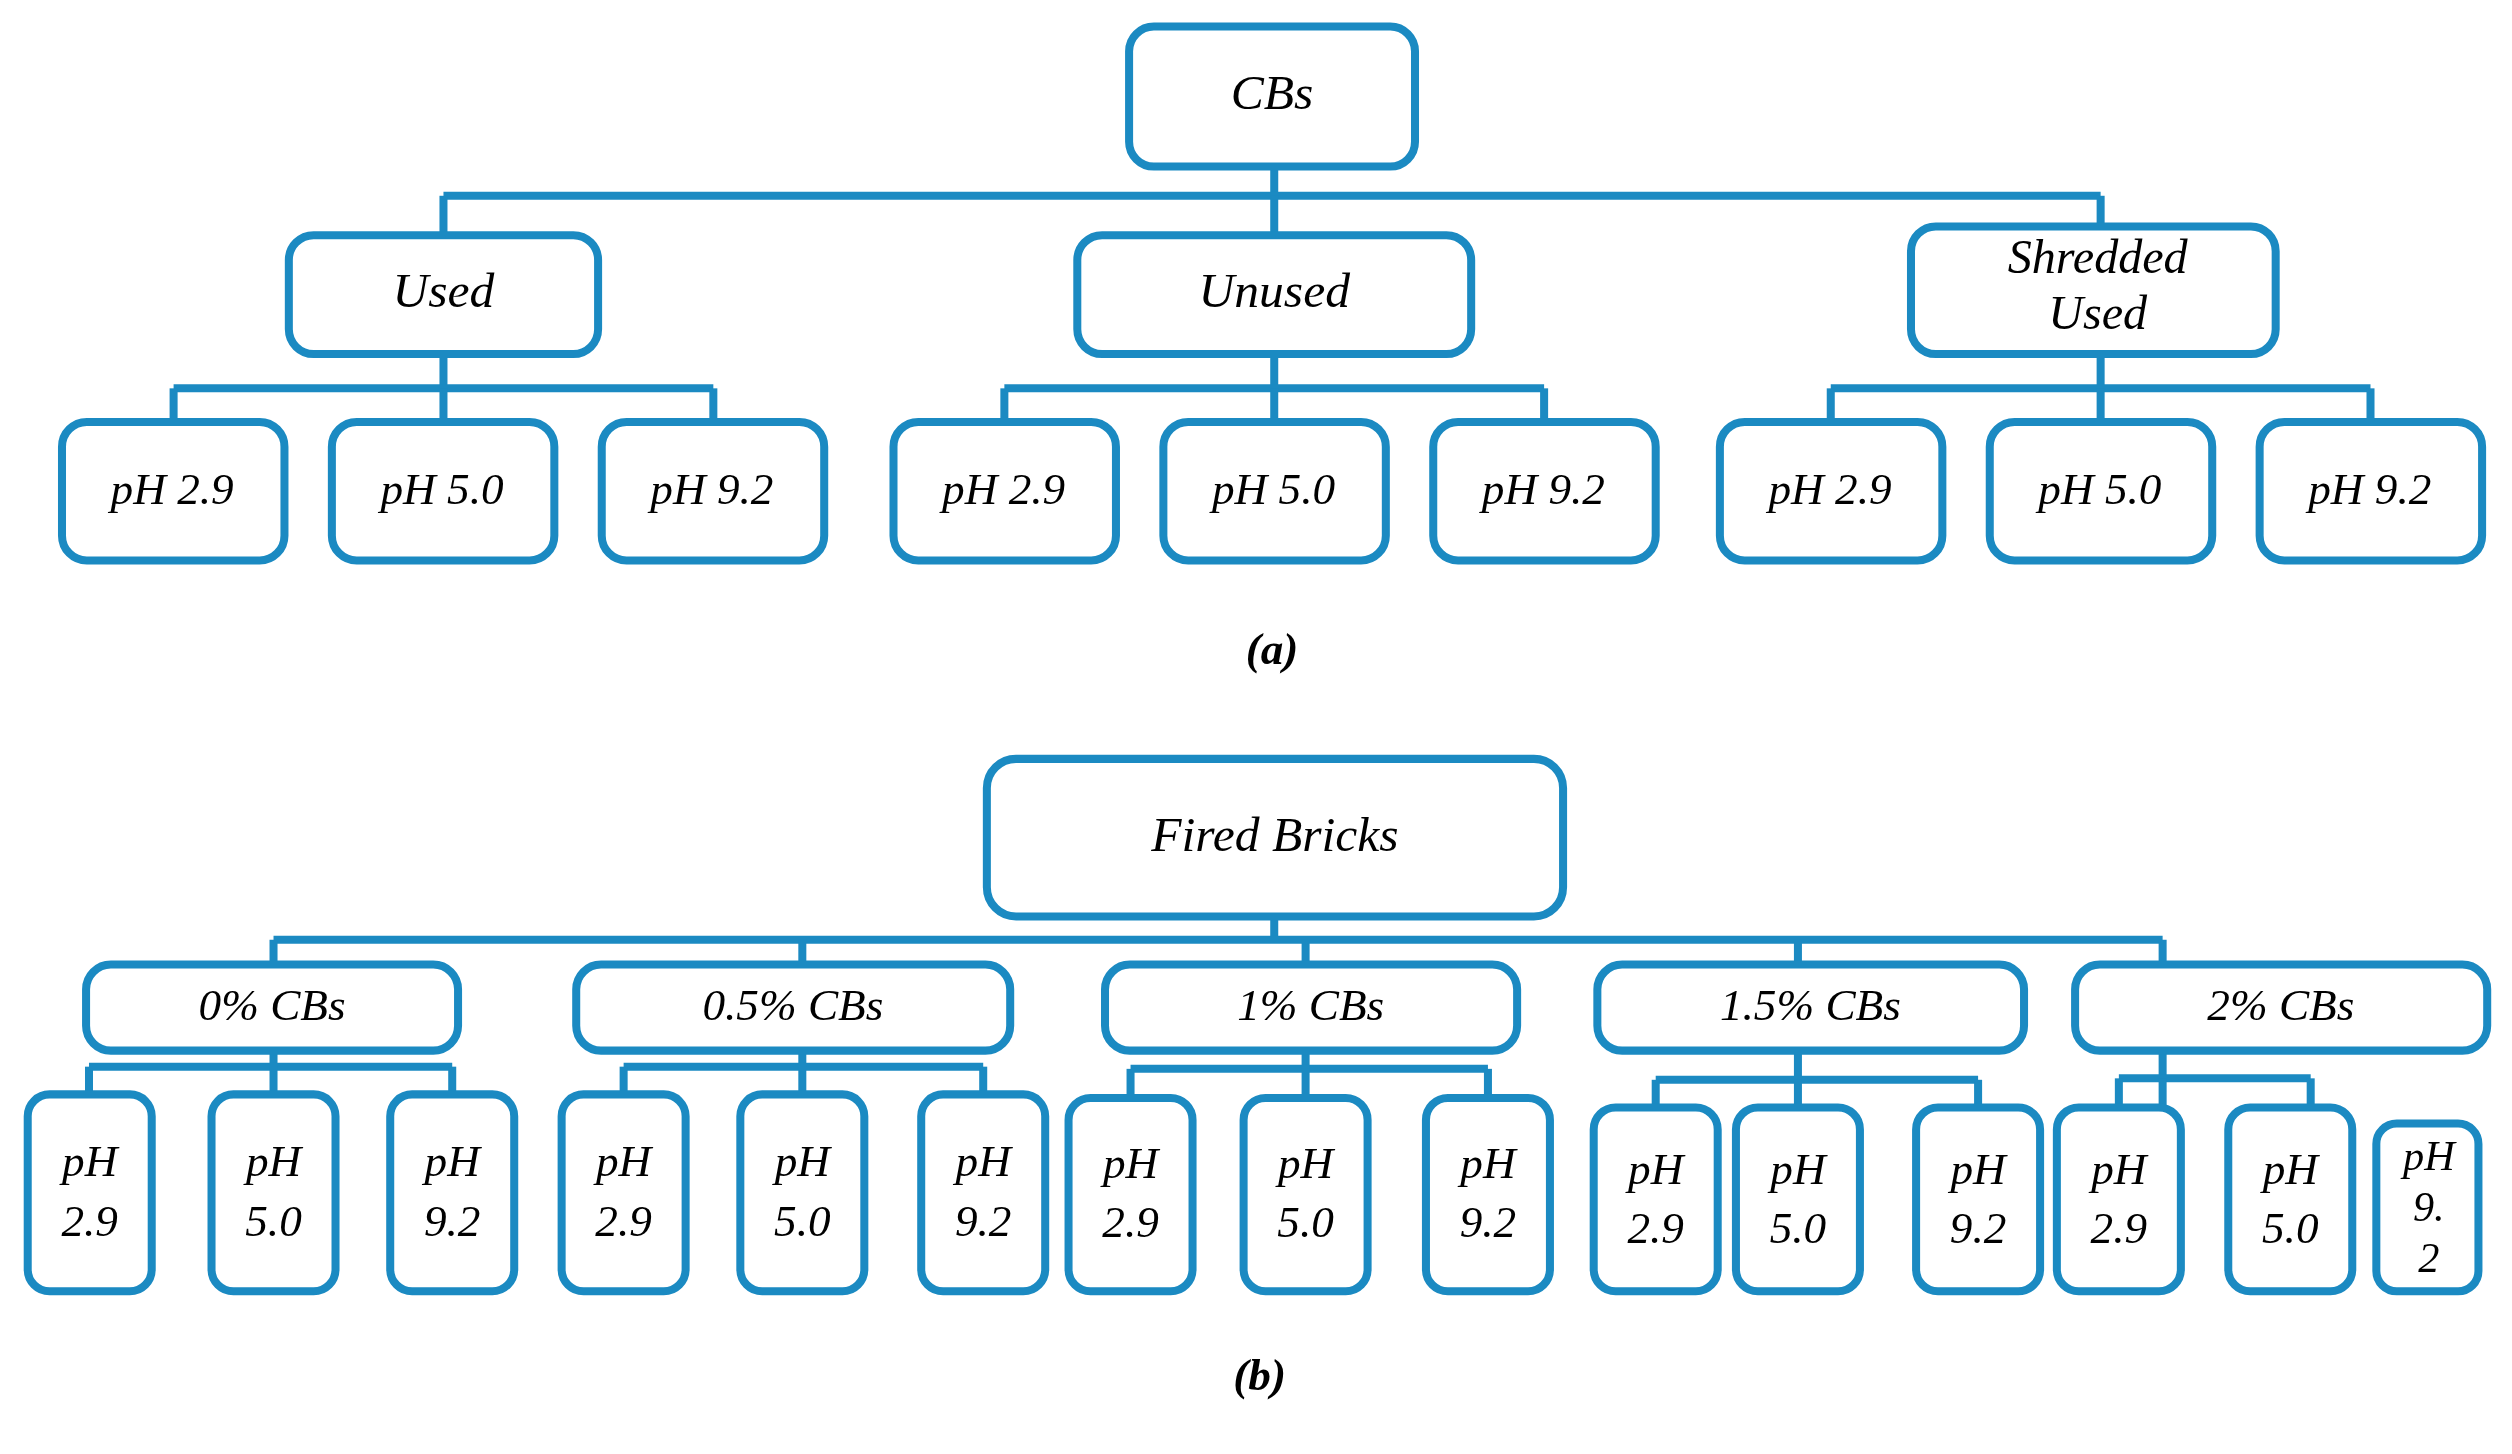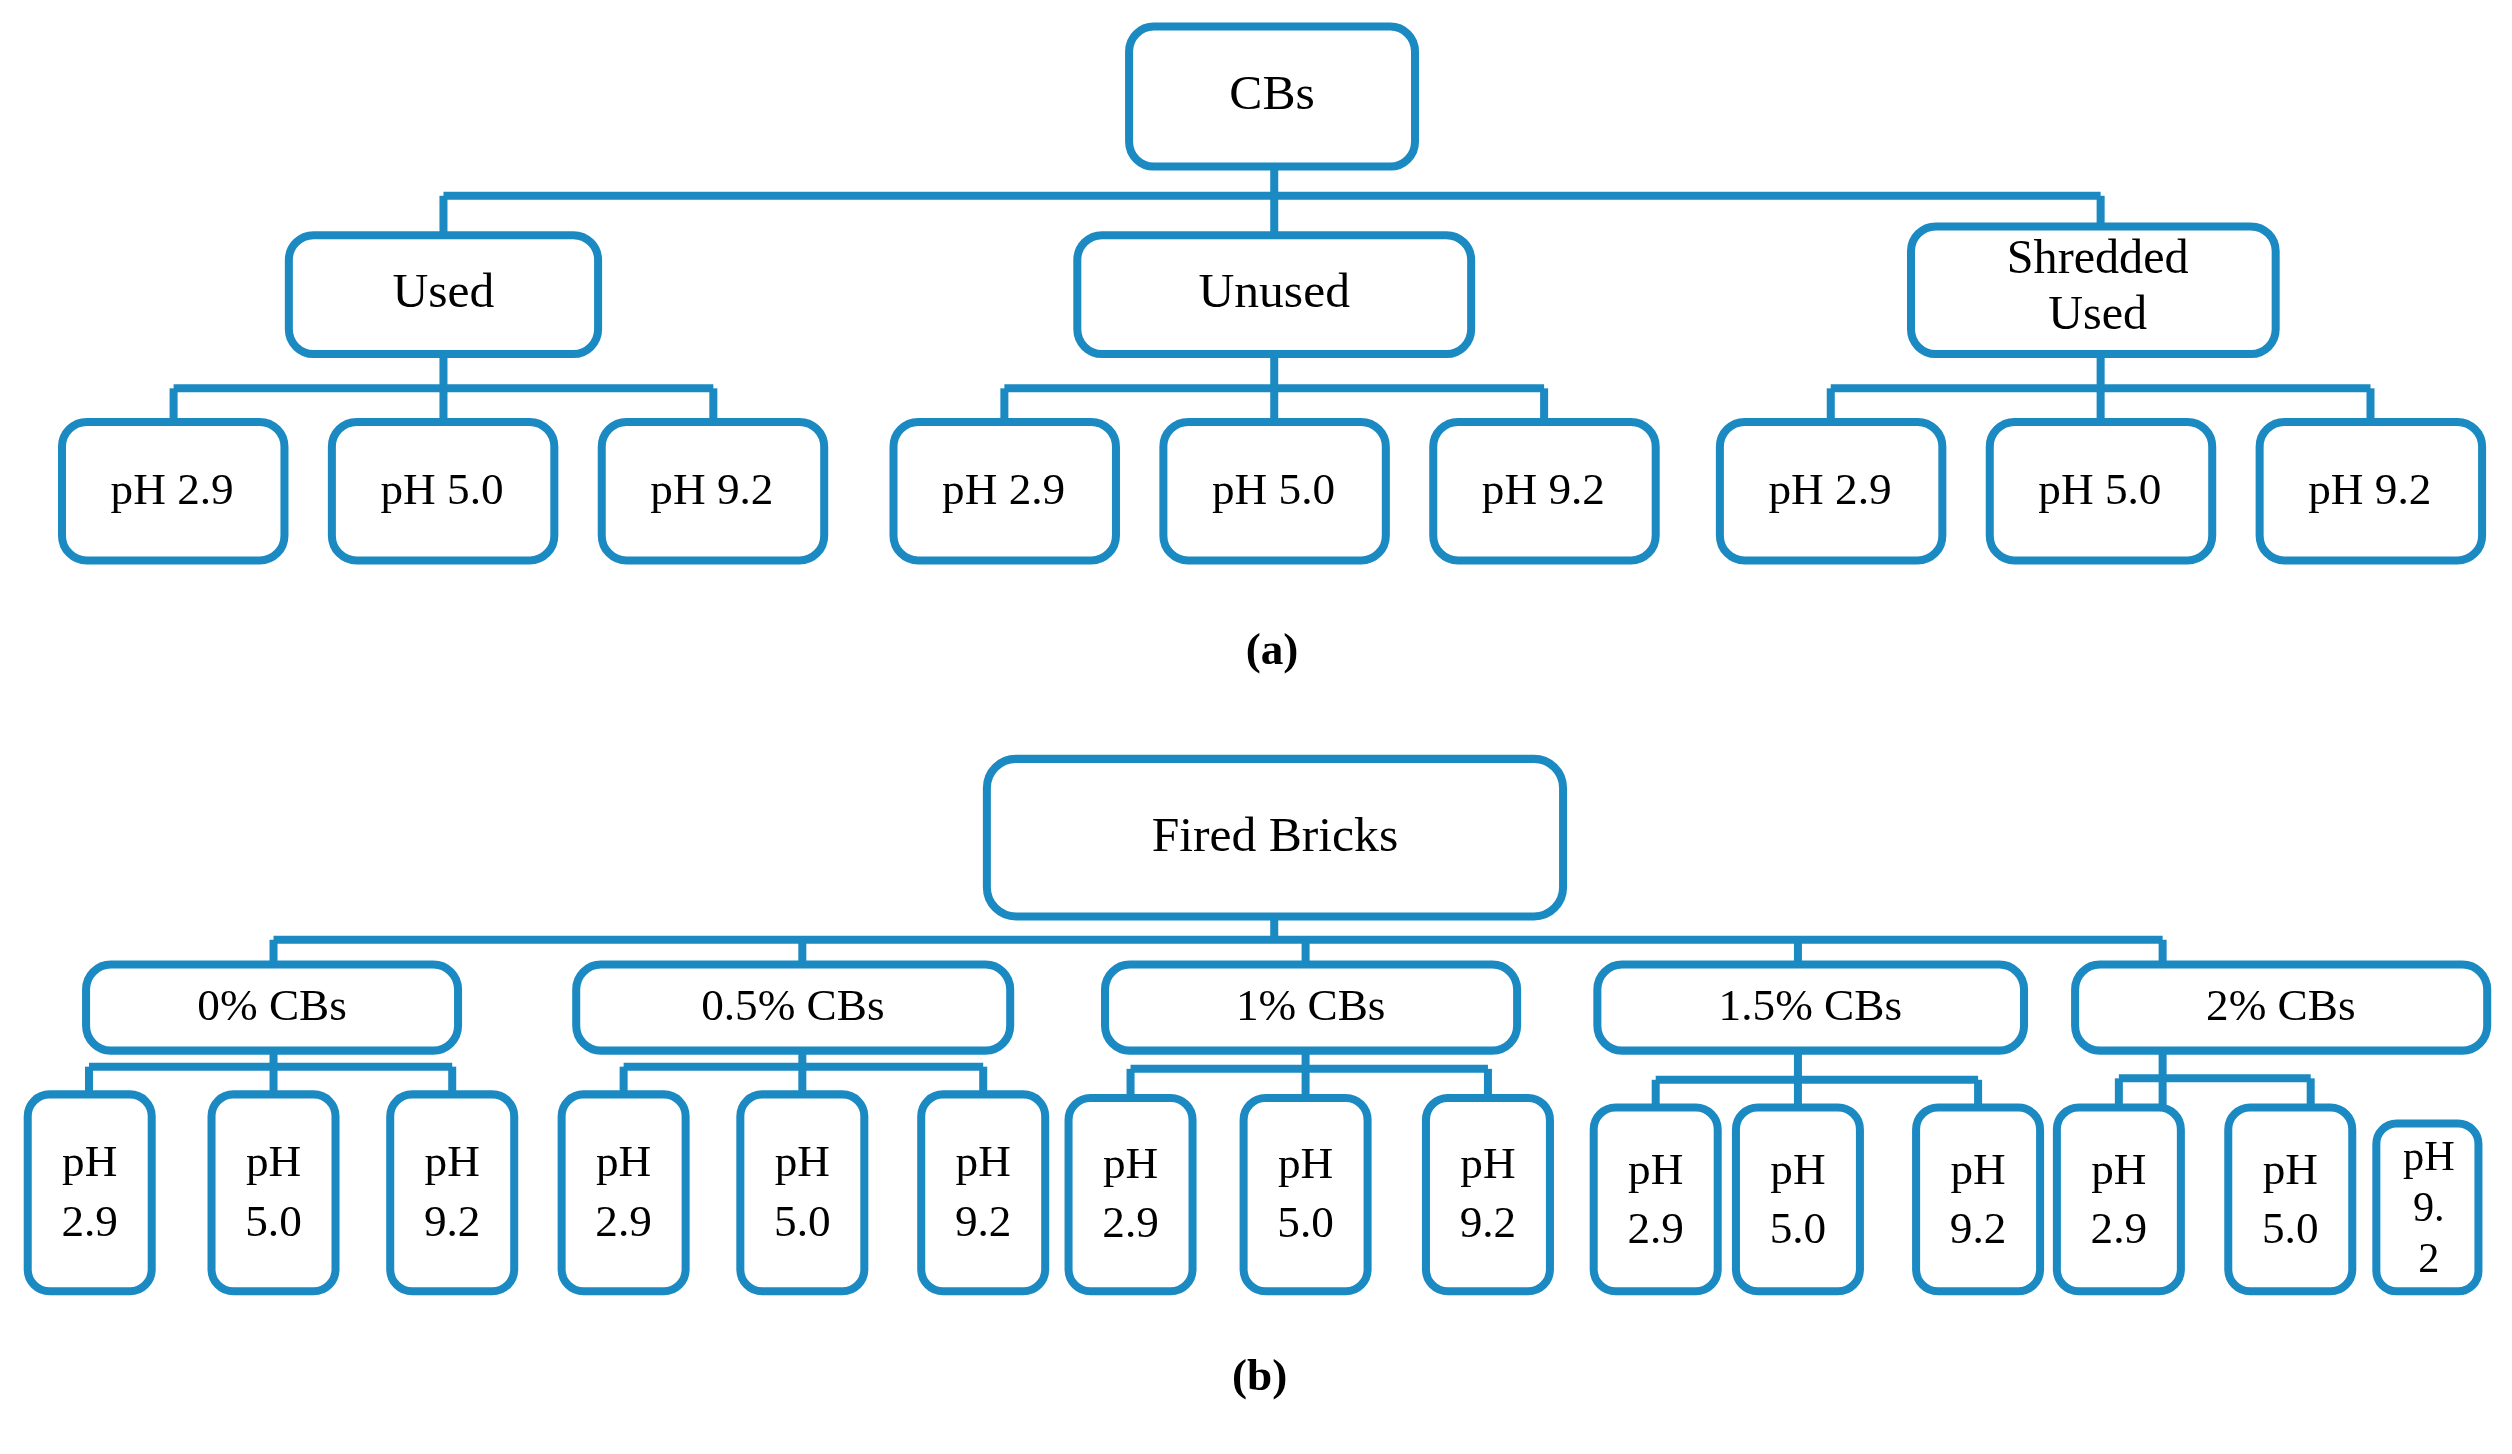--- a/index.html
+++ b/index.html
@@ -11,20 +11,21 @@
     width: 2512px;
     height: 1455px;
     font-family: "Liberation Serif", "DejaVu Serif", serif;
     overflow: hidden;
   }
   #diagram-root {
     position: relative;
     width: 2512px;
     height: 1455px;
     background: #ffffff;
+    font-style: italic;
   }
   svg.layer {
     position: absolute;
     top: 0;
     left: 0;
     width: 2512px;
     height: 1455px;
   }
   .node-box {
     fill: #ffffff;

